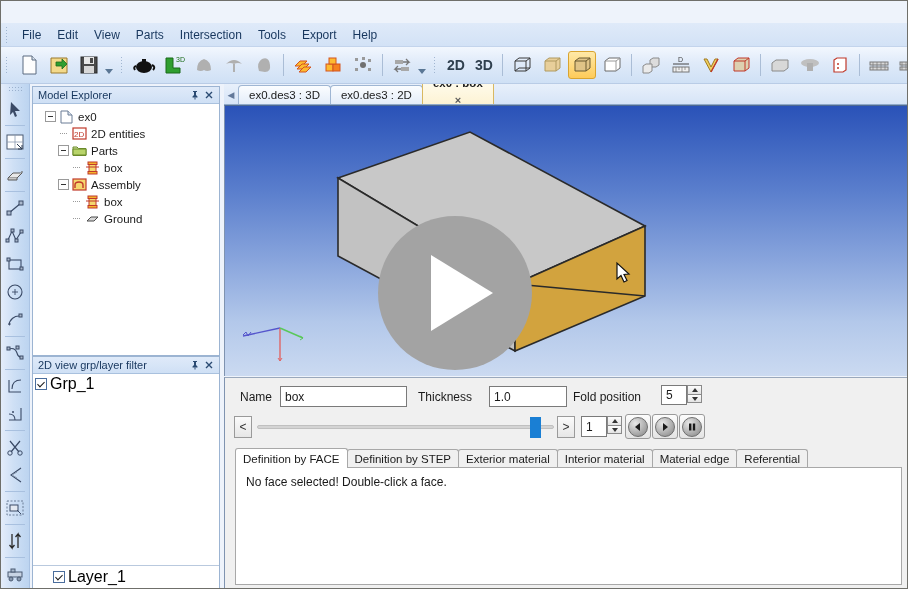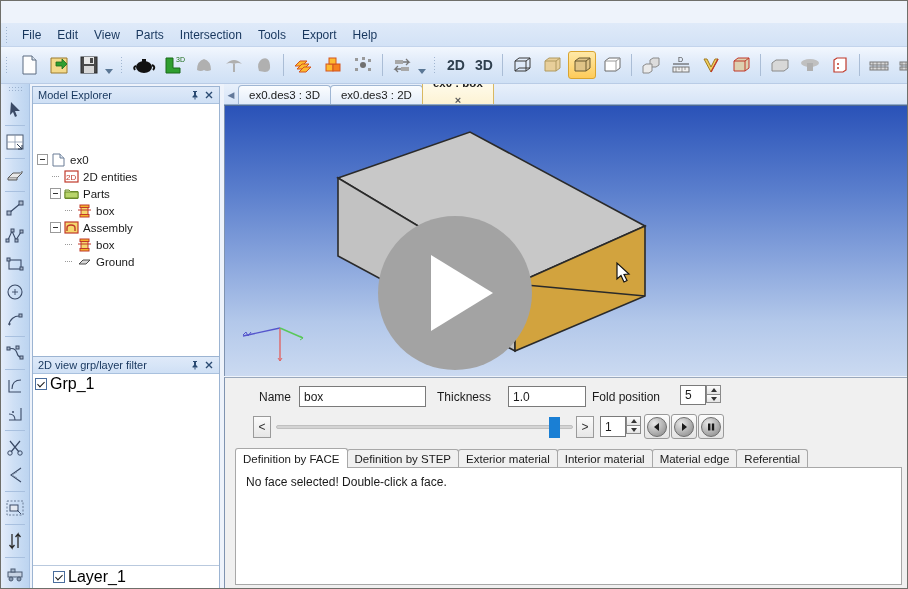--- a/index.html
+++ b/index.html
@@ -125,24 +125,23 @@
   .ph-icon {
     width: 14px; height: 14px; flex: none;
     display: flex; align-items: center; justify-content: center;
     color: #2b4b73; cursor: default;
   }
 
   #model-explorer { left: 32px; top: 86px; width: 188px; height: 270px; }
   #layer-filter  { left: 32px; top: 356px; width: 188px; height: 233px; }
 
   .tree {
-    padding: 4px 2px 2px 4px; font-size: 11.5px; color: #1a1a1a;
+    padding: 4px 2px 2px 12px; font-size: 11.5px; color: #1a1a1a;
     overflow: hidden; height: calc(100% - 17px);
     background: #fff;
-    margin-top: 43px;
   }
   .tnode { display: flex; align-items: center; height: 17px; white-space: nowrap; cursor: default; }
   .texp {
     width: 11px; height: 11px; flex: none; margin-right: 2px;
     border: 1px solid #9a9a9a; background: #fff;
     position: relative;
   }
   .texp:before {
     content: ""; position: absolute; left: 2px; top: 4px;
     width: 5px; height: 1px; background: #333;
@@ -235,21 +234,21 @@
     position: absolute; left: 224px; top: 377px; width: 684px; height: 212px;
     background: #f0f0f0;
     border-left: 1px solid #7f93b0; border-top: 1px solid #9aa8bc;
   }
   .lbl { font-size: 12px; color: #1a1a1a; white-space: nowrap; }
   .tbox {
     border: 1px solid #7a7a7a; background: #fff;
     font-family: "Liberation Sans", sans-serif; font-size: 12px;
     color: #1a1a1a; padding: 2px 4px; outline: none;
   }
-  .abs { position: absolute; margin-left: 19px; }
+  .abs { position: absolute; }
 
   .spinner { display: inline-flex; }
   .spin-btns {
     width: 15px; display: flex; flex-direction: column; flex: none;
   }
   .spin-b {
     height: 9px; border: 1px solid #8a8a8a; background: linear-gradient(to bottom,#fdfdfd,#e3e3e3);
     display: flex; align-items: center; justify-content: center; cursor: default;
   }
   .spin-b:first-child { border-bottom: none; }

